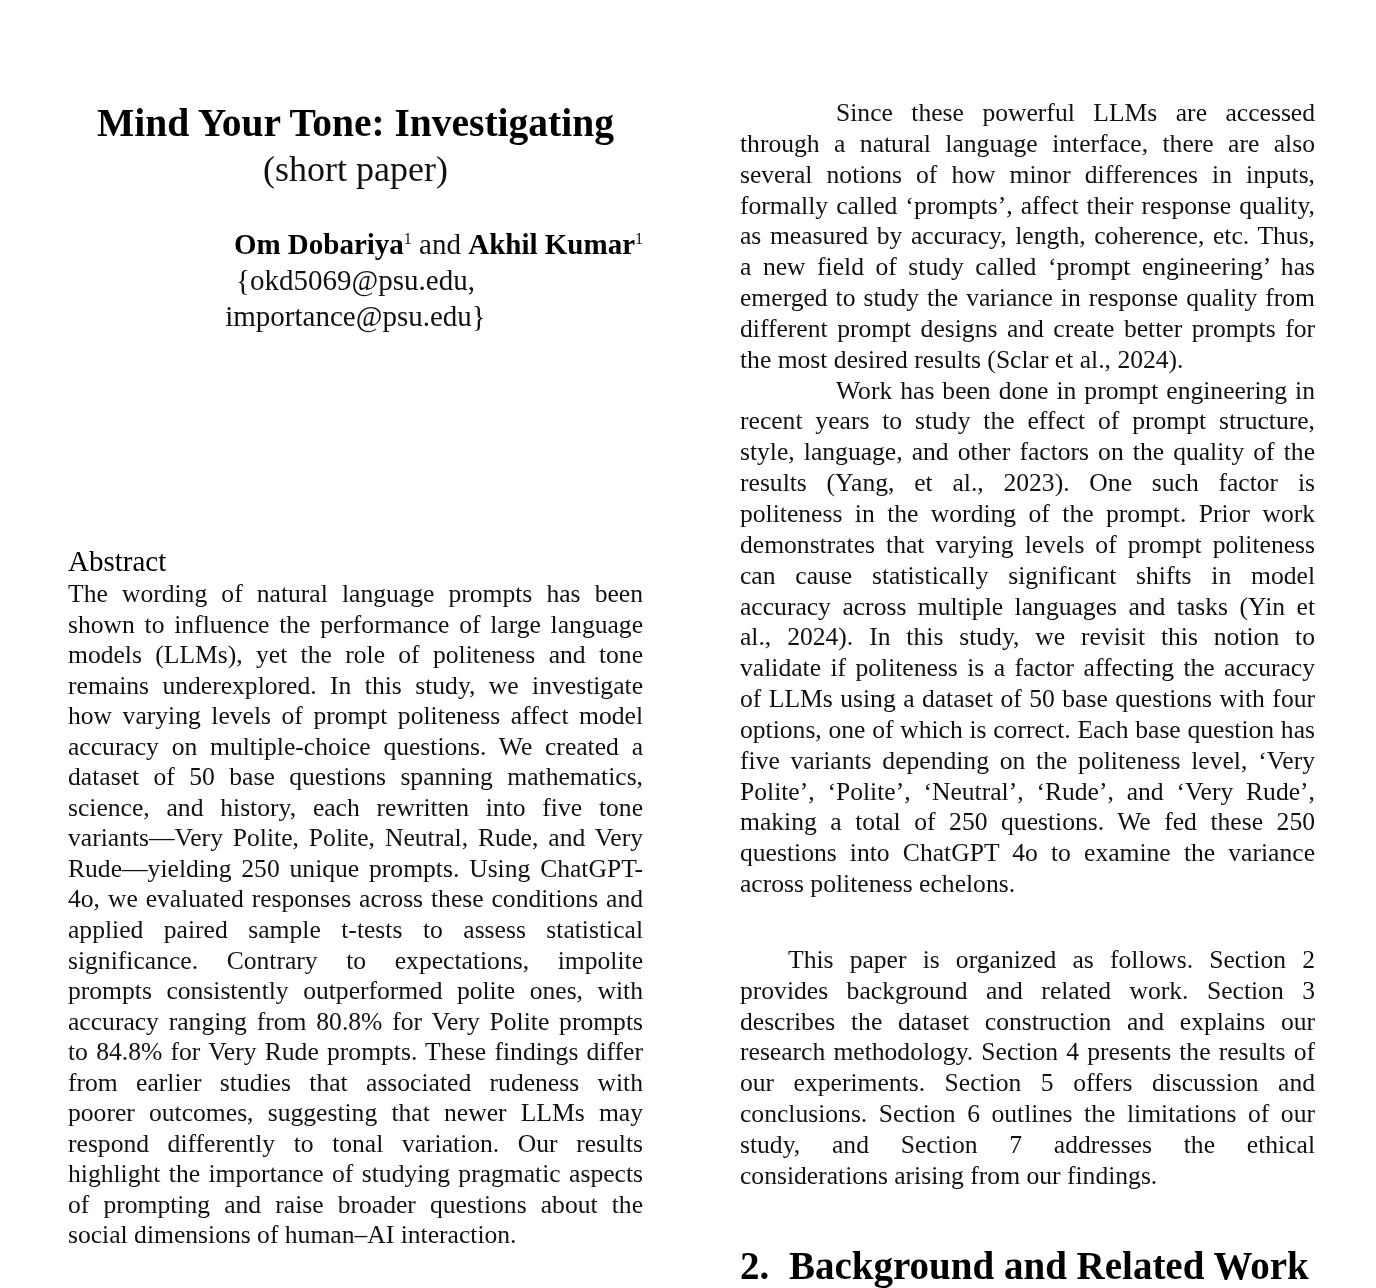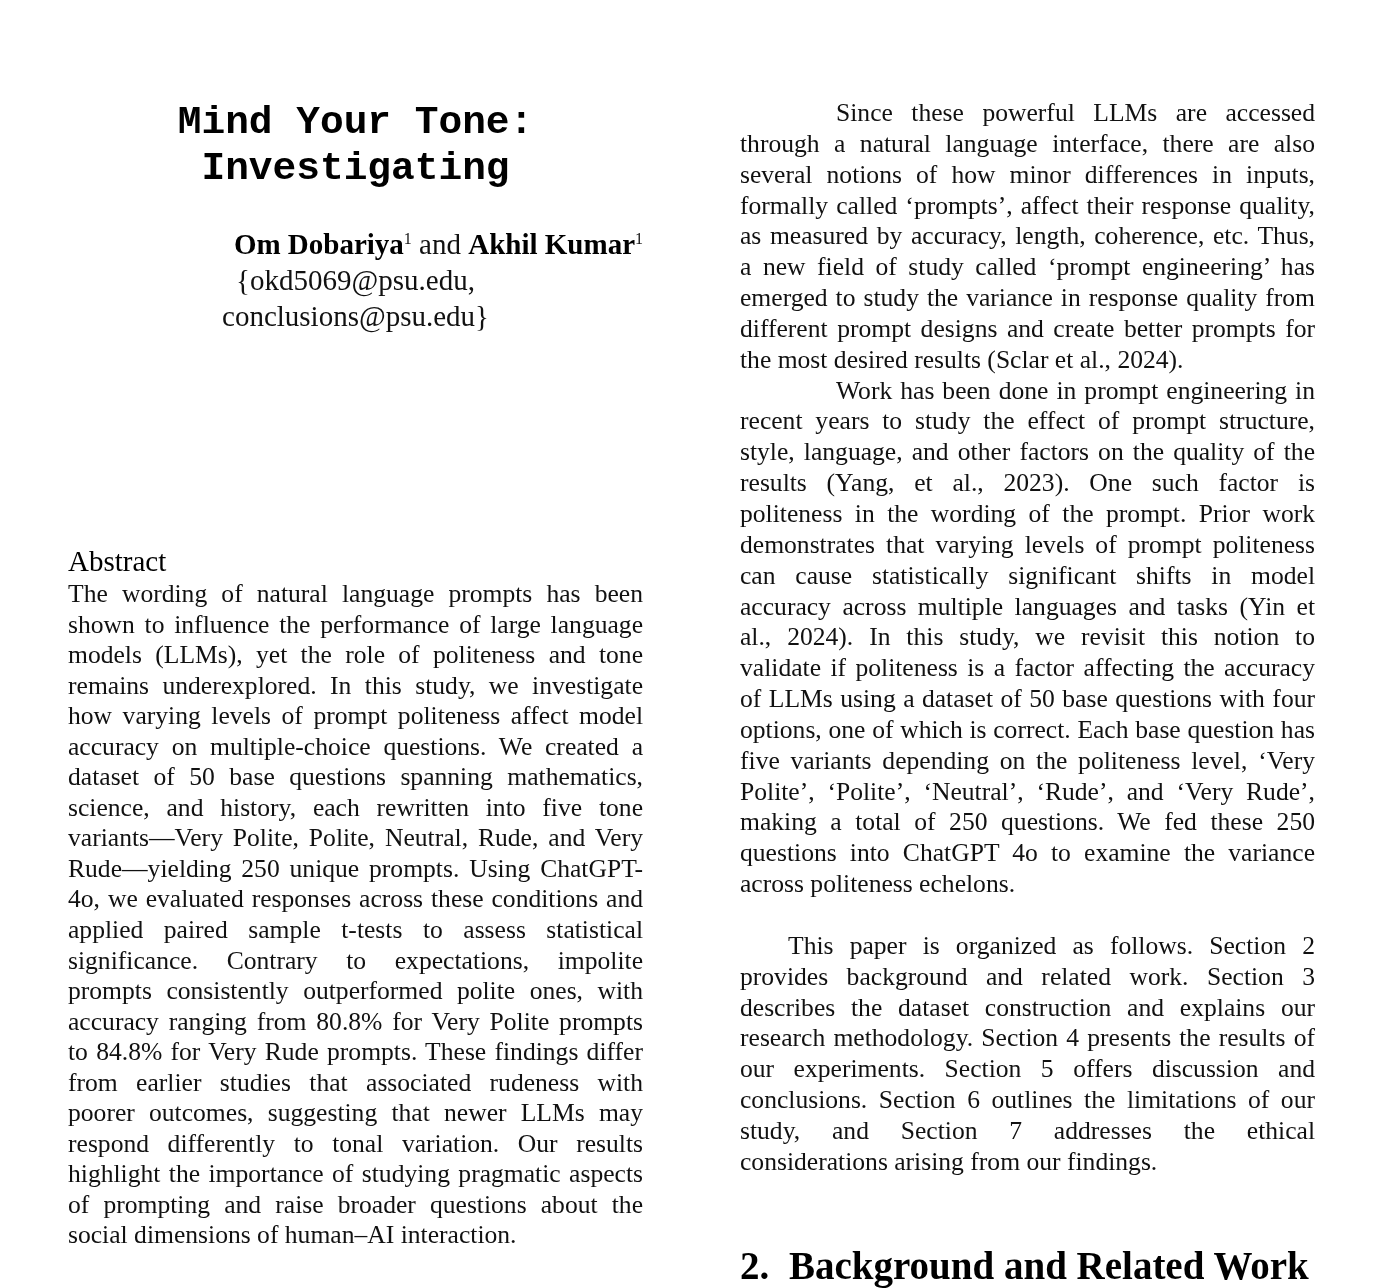--- a/index.html
+++ b/index.html
@@ -30,21 +30,20 @@
   .title-block {
     text-align: center;
     width: 575px;
   }
   .title {
     font-weight: bold;
     font-size: 39.5px;
     line-height: 46px;
     margin: 0;
     color: #000;
-    font-family: Liberation Mono, monospace;
   }
   .subtitle {
     font-size: 36px;
     line-height: 46px;
     margin: 0;
     color: #111;
   }
   .authors {
     margin-top: 34px;
     font-size: 29px;
@@ -77,47 +76,48 @@
     text-align: justify;
     margin: 0;
   }
   .para {
     font-size: 25.6px;
     line-height: 30.85px;
     text-align: justify;
     margin: 0;
   }
   .indent-big { text-indent: 96px; }
-  .indent-small { text-indent: 48px; }
+  .indent-small { text-indent: 48px; margin-top: 14px; }
   .gap { height: 31px; }
   .section-heading {
     position: absolute;
     left: 740px;
     top: 1248px;
     font-weight: bold;
     font-size: 39px;
     line-height: 36px;
     margin: 0;
     color: #000;
     white-space: nowrap;
   }
   .section-heading .num { display: inline-block; width: 49px; }
 </style>
 </head>
 <body>
 
 <div class="col-left">
   <div class="title-block">
     <p class="title">Mind Your Tone: Investigating</p>
+    <p class="subtitle">(short paper)</p>
 
     <div class="authors">
       <b>Om Dobariya</b><sup>1</sup><span> and </span><b>Akhil Kumar</b><sup>1</sup>
     </div>
     <div class="emails">{okd5069@psu.edu,</div>
-    <div class="emails">conclusions@psu.edu}</div>
+    <div class="emails">importance@psu.edu}</div>
   </div>
 
   <h2 class="abstract-heading">Abstract</h2>
   <p class="abstract-body">The wording of natural language prompts has been shown to influence the performance of large language models (LLMs), yet the role of politeness and tone remains underexplored. In this study, we investigate how varying levels of prompt politeness affect model accuracy on multiple-choice questions. We created a dataset of 50 base questions spanning mathematics, science, and history, each rewritten into five tone variants—Very Polite, Polite, Neutral, Rude, and Very Rude—yielding 250 unique prompts. Using ChatGPT-4o, we evaluated responses across these conditions and applied paired sample t-tests to assess statistical significance. Contrary to expectations, impolite prompts consistently outperformed polite ones, with accuracy ranging from 80.8% for Very Polite prompts to 84.8% for Very Rude prompts. These findings differ from earlier studies that associated rudeness with poorer outcomes, suggesting that newer LLMs may respond differently to tonal variation. Our results highlight the importance of studying pragmatic aspects of prompting and raise broader questions about the social dimensions of human–AI interaction.</p>
 </div>
 
 <div class="col-right">
   <p class="para indent-big">Since these powerful LLMs are accessed through a natural language interface, there are also several notions of how minor differences in inputs, formally called ‘prompts’, affect their response quality, as measured by accuracy, length, coherence, etc. Thus, a new field of study called ‘prompt engineering’ has emerged to study the variance in response quality from different prompt designs and create better prompts for the most desired results (Sclar et al., 2024).</p>
   <p class="para indent-big">Work has been done in prompt engineering in recent years to study the effect of prompt structure, style, language, and other factors on the quality of the results (Yang, et al., 2023). One such factor is politeness in the wording of the prompt. Prior work demonstrates that varying levels of prompt politeness can cause statistically significant shifts in model accuracy across multiple languages and tasks (Yin et al., 2024). In this study, we revisit this notion to validate if politeness is a factor affecting the accuracy of LLMs using a dataset of 50 base questions with four options, one of which is correct. Each base question has five variants depending on the politeness level, ‘Very Polite’, ‘Polite’, ‘Neutral’, ‘Rude’, and ‘Very Rude’, making a total of 250 questions. We fed these 250 questions into ChatGPT 4o to examine the variance across politeness echelons.</p>
   <div class="gap"></div>

